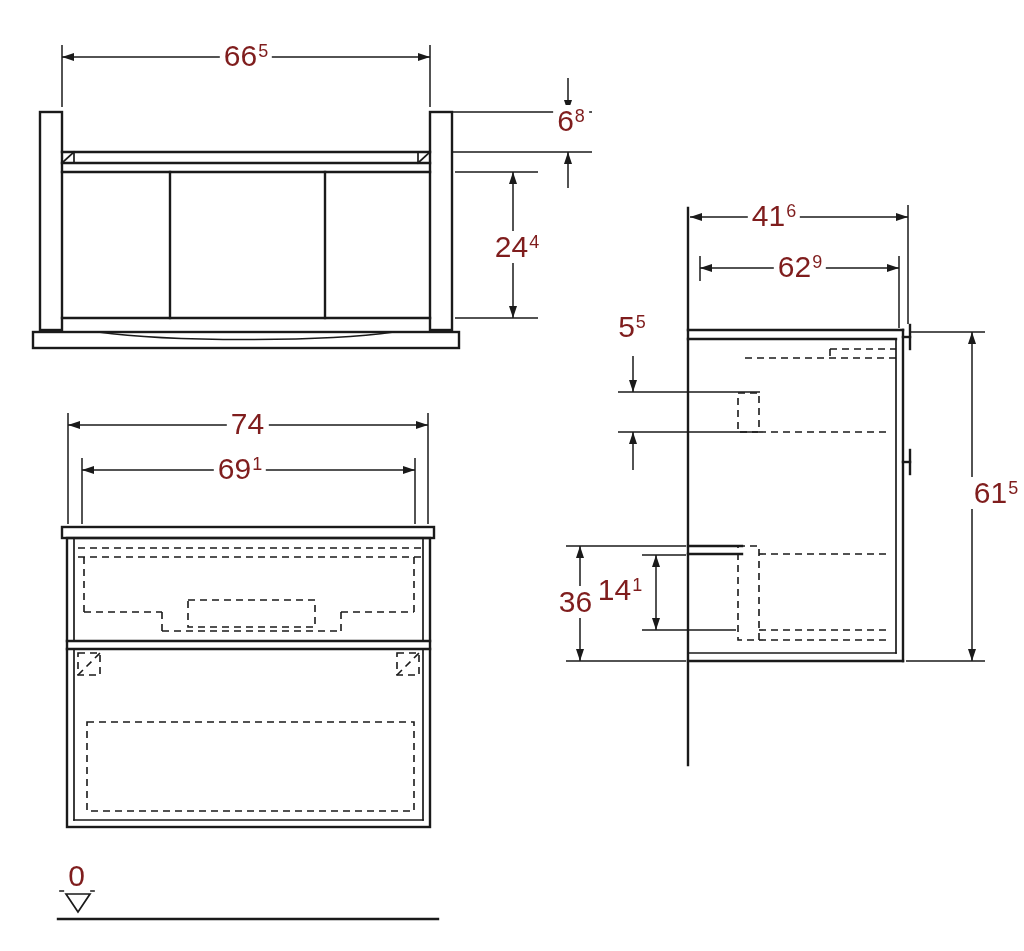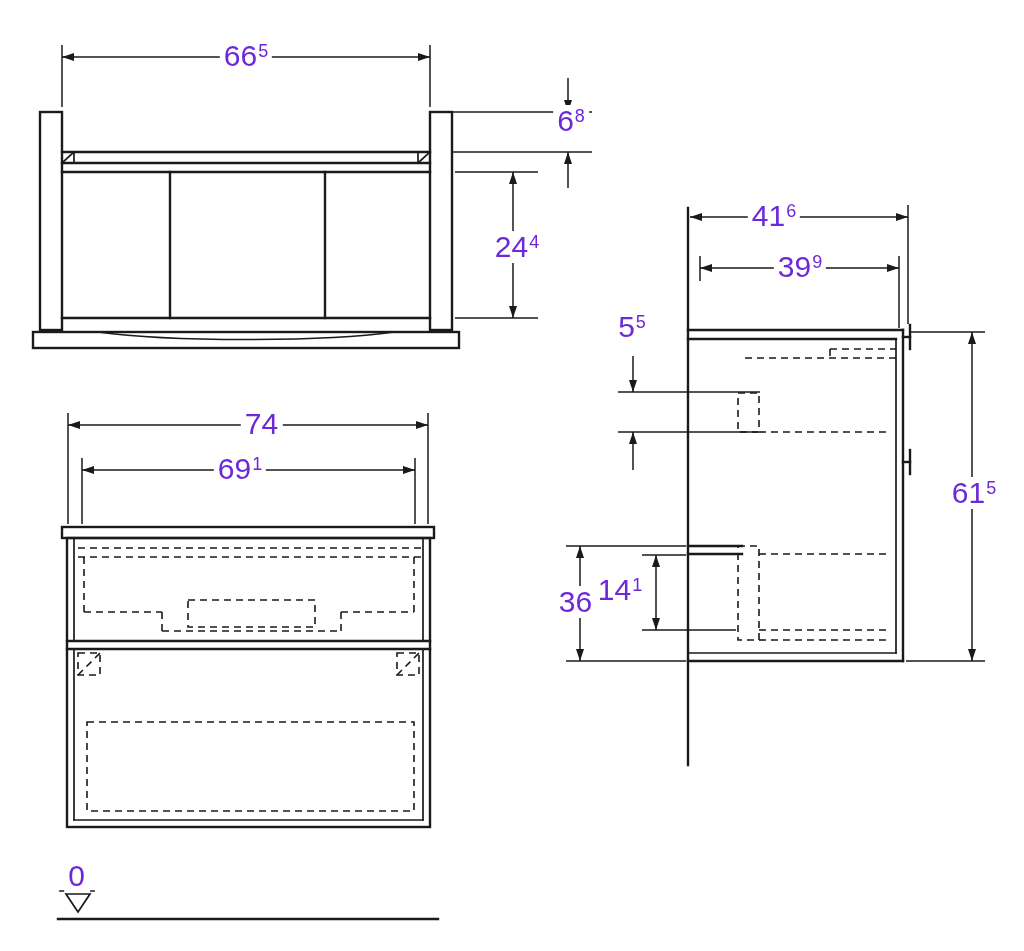--- a/index.html
+++ b/index.html
@@ -13,21 +13,21 @@
   }
   svg { position:absolute; left:0; top:0; }
   .o    { stroke:#1a1a1a; stroke-width:2.4; fill:none; stroke-linecap:square; }
   .t    { stroke:#1a1a1a; stroke-width:1.7; fill:none; stroke-linecap:square; }
   .dash { stroke:#1a1a1a; stroke-width:1.6; fill:none; stroke-dasharray:7 5; }
   .dim  { stroke:#1a1a1a; stroke-width:1.5; fill:none; }
   .dim-label {
     position:absolute;
     transform: translate(-50%,-50%);
     background:#ffffff;
-    color:#6d28d9;
+    color:#7f1d1d;
     font-size:30px;
     line-height:1;
     padding:1px 4px;
     white-space:nowrap;
     z-index:2;
   }
   .dim-label .sup {
     font-size:60%;
     position:relative;
     top:-0.5em;
@@ -168,23 +168,23 @@
         <line class="dim" x1="910" y1="332" x2="985" y2="332"></line>
         <line class="dim" x1="906" y1="661" x2="985" y2="661"></line>
         <line class="dim" x1="972" y1="332" x2="972" y2="661" marker-start="url(#arr)" marker-end="url(#arr)"></line>
       </g>
     </g>
   </svg>
 
   <div class="dim-label" style="left:246px; top:56px"><span class="val">66</span><span class="sup">5</span></div>
   <div class="dim-label" style="left:571px; top:121px"><span class="val">6</span><span class="sup">8</span></div>
   <div class="dim-label" style="left:517px; top:247px"><span class="val">24</span><span class="sup">4</span></div>
-  <div class="dim-label" style="left:262px; top:424px"><span class="val">74</span><span class="sup"></span></div>
+  <div class="dim-label" style="left:248px; top:424px"><span class="val">74</span><span class="sup"></span></div>
   <div class="dim-label" style="left:240px; top:469px"><span class="val">69</span><span class="sup">1</span></div>
   <div class="dim-label" style="left:774px; top:216px"><span class="val">41</span><span class="sup">6</span></div>
-  <div class="dim-label" style="left:800px; top:267px"><span class="val">39</span><span class="sup">9</span></div>
+  <div class="dim-label" style="left:800px; top:267px"><span class="val">62</span><span class="sup">9</span></div>
   <div class="dim-label" style="left:632px; top:327px"><span class="val">5</span><span class="sup">5</span></div>
-  <div class="dim-label" style="left:974px; top:493px"><span class="val">61</span><span class="sup">5</span></div>
+  <div class="dim-label" style="left:996px; top:493px"><span class="val">61</span><span class="sup">5</span></div>
   <div class="dim-label" style="left:581px; top:602px"><span class="val">36</span><span class="sup">2</span></div>
   <div class="dim-label" style="left:620px; top:590px"><span class="val">14</span><span class="sup">1</span></div>
   <div class="dim-label" style="left:77px; top:876px"><span class="val">0</span><span class="sup"></span></div>
 
 </div>
 
 </body></html>

